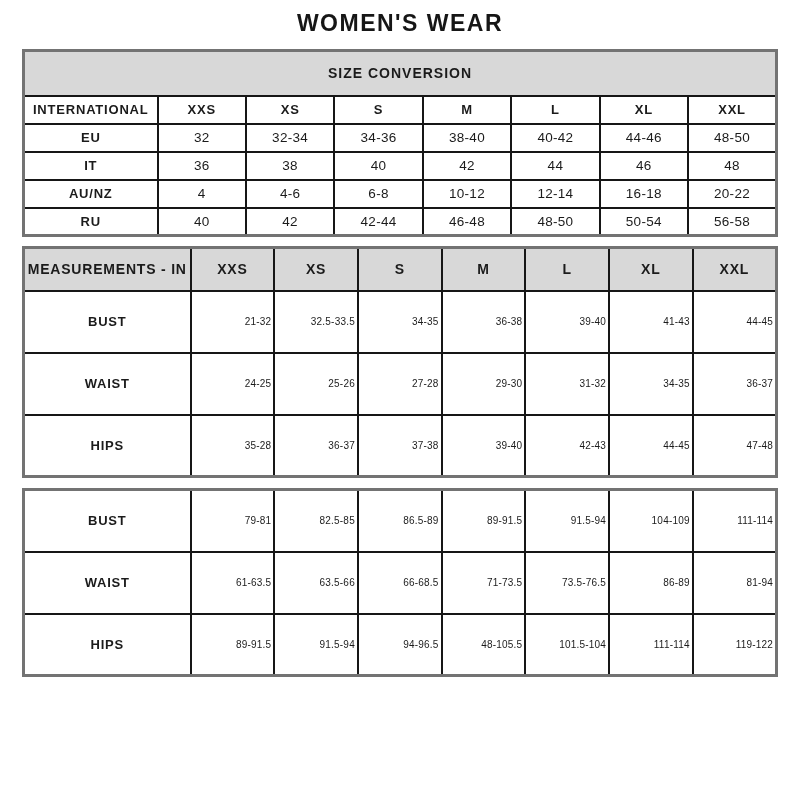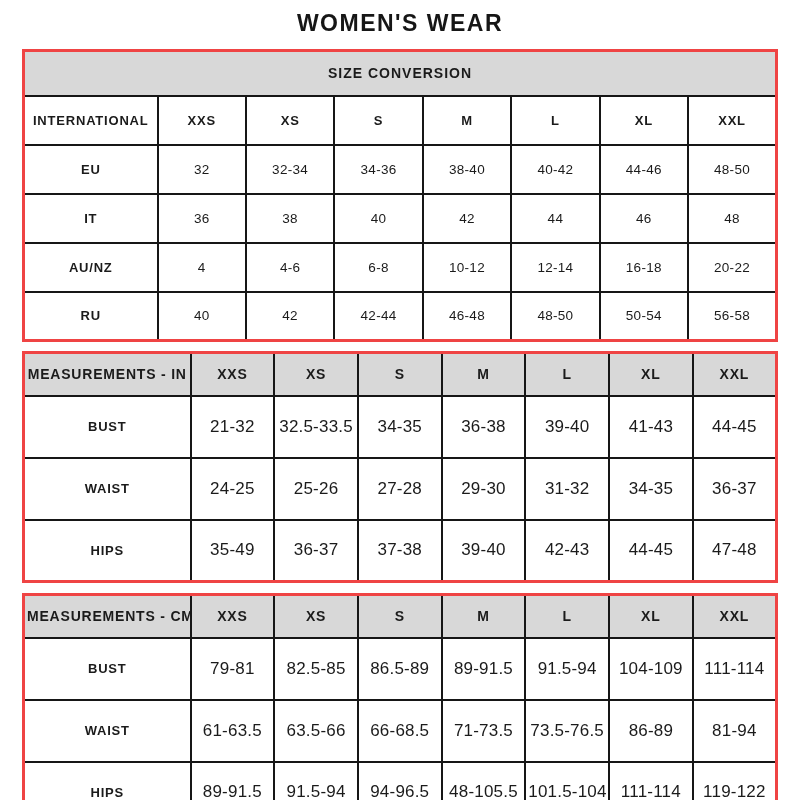--- a/index.html
+++ b/index.html
@@ -24,33 +24,33 @@
     font-size: 23px;
     font-weight: 700;
     letter-spacing: 1.5px;
     margin: 4px 0 12px 0;
     color: #161616;
   }
   table.chart {
     border-collapse: collapse;
     table-layout: fixed;
     width: 756px;
-    border: 3px solid #ef4444;
+    border: 3px solid #737373;
   }
   table.chart td {
     border: 2px solid #161616;
     text-align: center;
     vertical-align: middle;
     padding: 0 2px;
     overflow: hidden;
     white-space: nowrap;
   }
   
   #size-conversion { margin-bottom: 9px; }
-  #size-conversion tr { height: 49px; }
+  #size-conversion tr { height: 28px; }
   #size-conversion tr.band-row { height: 45px; }
   .band-cell {
     background: #d8d8d8;
     font-weight: 700;
     font-size: 14px;
     letter-spacing: 1px;
   }
   .col-head {
     font-weight: 700;
     font-size: 13px;
@@ -71,22 +71,23 @@
   table.measure tr { height: 62px; }
   table.measure tr.head-row { height: 43px; }
   table.measure .head-row td {
     background: #d8d8d8;
     font-weight: 700;
     font-size: 14px;
     letter-spacing: 0.8px;
     text-align: center;
   }
   table.measure .val {
-    font-size: 17px;
+    font-size: 10px;
     letter-spacing: 0.2px;
+    text-align: right;
   }
 </style>
 </head>
 <body>
 
 <div class="page">
   <h1 class="page-title">WOMEN'S WEAR</h1>
 
   <table class="chart" id="size-conversion">
       <colgroup>
@@ -193,21 +194,21 @@
           <td class="val">24-25</td>
           <td class="val">25-26</td>
           <td class="val">27-28</td>
           <td class="val">29-30</td>
           <td class="val">31-32</td>
           <td class="val">34-35</td>
           <td class="val">36-37</td>
         </tr>
         <tr>
           <td class="row-label">HIPS</td>
-          <td class="val">35-49</td>
+          <td class="val">35-28</td>
           <td class="val">36-37</td>
           <td class="val">37-38</td>
           <td class="val">39-40</td>
           <td class="val">42-43</td>
           <td class="val">44-45</td>
           <td class="val">47-48</td>
         </tr>
       </tbody>
     </table>
 
@@ -216,30 +217,20 @@
         <col style="width: 167px;">
         <col>
         <col>
         <col>
         <col>
         <col>
         <col>
         <col>
       </colgroup>
       <tbody>
-        <tr class="head-row">
-          <td class="">MEASUREMENTS - CM</td>
-          <td class="">XXS</td>
-          <td class="">XS</td>
-          <td class="">S</td>
-          <td class="">M</td>
-          <td class="">L</td>
-          <td class="">XL</td>
-          <td class="">XXL</td>
-        </tr>
         <tr>
           <td class="row-label">BUST</td>
           <td class="val">79-81</td>
           <td class="val">82.5-85</td>
           <td class="val">86.5-89</td>
           <td class="val">89-91.5</td>
           <td class="val">91.5-94</td>
           <td class="val">104-109</td>
           <td class="val">111-114</td>
         </tr>

